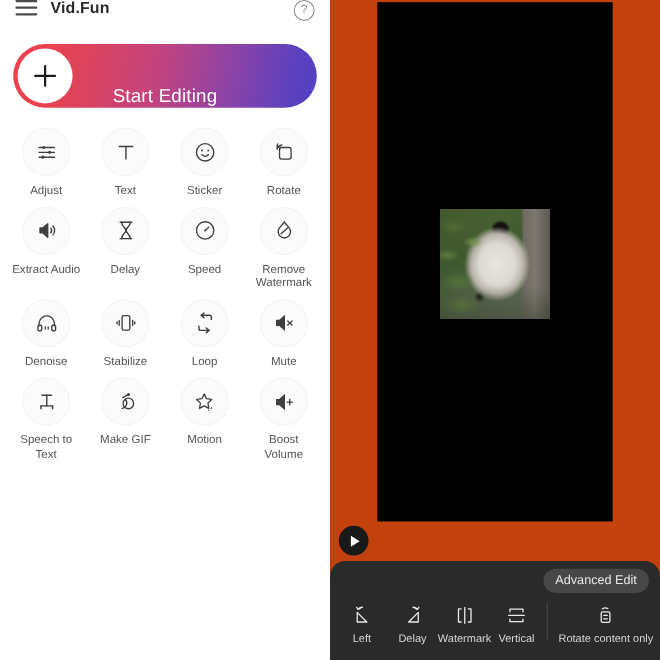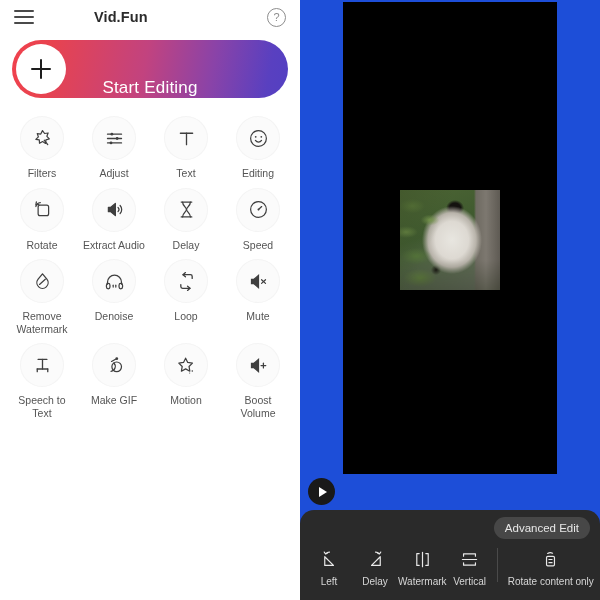--- a/index.html
+++ b/index.html
@@ -19,23 +19,21 @@
   .left-panel {
     width: 300px; height: 600px;
     background: #ffffff;
     position: relative;
     flex: 0 0 300px;
   }
 
   .topbar {
     height: 34px;
     display: flex;
-    align-items: center;
     padding: 0 14px;
-    gap: 48px;
   }
   .hamburger {
     width: 20px; height: 14px;
     display: flex; flex-direction: column; justify-content: space-between;
     cursor: pointer;
   }
   .hamburger i { display:block; height: 2px; background: #4a4a4a; border-radius: 1px; }
   .app-title {
     margin-left: 12px;
     font-size: 14.5px;
@@ -142,21 +140,21 @@
     font-size: 10.5px;
     color: #555555;
     text-align: center;
     line-height: 12.5px;
     max-width: 70px;
   }
 
   
   .right-panel {
     width: 300px; height: 600px;
-    background: #1d4ed8;
+    background: #c2410c;
     position: relative;
     flex: 0 0 300px;
   }
   .video-canvas {
     position: absolute;
     left: 43px; top: 2px;
     width: 214px; height: 472px;
     background: #000000;
     overflow: hidden;
   }
@@ -280,29 +278,20 @@
     <div class="start-wrap">
       <div class="start-btn">
         <div class="start-plus"></div>
         <div class="start-label">Start Editing</div>
       </div>
     </div>
 
 
     <div class="tool-grid">
 
-      <div class="tool">
-        <div class="tool-circle">
-          <svg width="21" height="21" viewBox="0 0 24 24" fill="none" stroke="#3f3f3f" stroke-width="1.4" stroke-linejoin="round">
-            <path d="M12 3l2.4 3.3 4-.6-1.4 3.8 2.8 2.9-3.9 1.2-.4 4-3.4-2.1-3.5 2 -.3-4L4.4 13l2.9-2.8L6 6.4l4 .5z"></path>
-            <line x1="14" y1="14" x2="18" y2="19" stroke-linecap="round"></line>
-          </svg>
-        </div>
-        <div class="tool-label">Filters</div>
-      </div>
 
       <div class="tool">
         <div class="tool-circle">
           <svg width="21" height="21" viewBox="0 0 24 24" fill="none" stroke="#3f3f3f" stroke-width="1.5" stroke-linecap="round">
             <line x1="4" y1="7" x2="20" y2="7"></line>
               <circle cx="9" cy="7" r="1.6" fill="#3f3f3f" stroke="none"></circle>
             <line x1="4" y1="12" x2="20" y2="12"></line>
               <circle cx="15" cy="12" r="1.6" fill="#3f3f3f" stroke="none"></circle>
             <line x1="4" y1="17" x2="20" y2="17"></line>
               <circle cx="8" cy="17" r="1.6" fill="#3f3f3f" stroke="none"></circle>
@@ -323,21 +312,21 @@
 
       <div class="tool">
         <div class="tool-circle">
           <svg width="21" height="21" viewBox="0 0 24 24" fill="none" stroke="#3f3f3f" stroke-width="1.4" stroke-linecap="round">
             <circle cx="12" cy="12" r="9"></circle>
             <circle cx="8.8" cy="10" r="1" fill="#3f3f3f" stroke="none"></circle>
             <circle cx="15.2" cy="10" r="1" fill="#3f3f3f" stroke="none"></circle>
             <path d="M8.5 14.2c1 1.4 2.2 2 3.5 2s2.5-.6 3.5-2"></path>
           </svg>
         </div>
-        <div class="tool-label">Editing</div>
+        <div class="tool-label">Sticker</div>
       </div>
 
       <div class="tool">
         <div class="tool-circle">
           <svg width="21" height="21" viewBox="0 0 24 24" fill="none" stroke="#3f3f3f" stroke-width="1.4" stroke-linecap="round" stroke-linejoin="round">
             <rect x="7" y="7" width="12" height="12" rx="2.2"></rect>
             <path d="M9.5 4.2A6 6 0 0 0 4.4 8.6"></path>
               <path d="M5 3.3l-.6 3.5 3.5-.5"></path>
           </svg>
         </div>
@@ -394,20 +383,32 @@
             <path d="M4 15v-2.2a8 8 0 0 1 16 0V15"></path>
             <rect x="2.8" y="14.2" width="4" height="6.2" rx="2"></rect>
             <rect x="17.2" y="14.2" width="4" height="6.2" rx="2"></rect>
             <line x1="10.5" y1="16.2" x2="10.5" y2="18.4"></line>
             <line x1="13.5" y1="16.2" x2="13.5" y2="18.4"></line>
           </svg>
         </div>
         <div class="tool-label">Denoise</div>
       </div>
 
+      <div class="tool">
+        <div class="tool-circle">
+          <svg width="21" height="21" viewBox="0 0 24 24" fill="none" stroke="#3f3f3f" stroke-width="1.4" stroke-linecap="round" stroke-linejoin="round">
+            <rect x="8" y="4.5" width="8" height="15" rx="1.6"></rect>
+            <path d="M5 9.5v5"></path>
+              <path d="M19 9.5v5"></path>
+            <path d="M2.8 11v2"></path>
+              <path d="M21.2 11v2"></path>
+          </svg>
+        </div>
+        <div class="tool-label">Stabilize</div>
+      </div>
 
       <div class="tool">
         <div class="tool-circle">
           <svg width="21" height="21" viewBox="0 0 24 24" fill="none" stroke="#3f3f3f" stroke-width="1.5" stroke-linecap="round" stroke-linejoin="round">
             <path d="M18.5 8.5V6.2a2 2 0 0 0-2-2H8"></path>
               <path d="M10.8 1.8L8 4.2l2.8 2.4"></path>
             <path d="M5.5 15.5v2.3a2 2 0 0 0 2 2H16"></path>
               <path d="M13.2 22.2l2.8-2.4-2.8-2.4"></path>
           </svg>
         </div>

